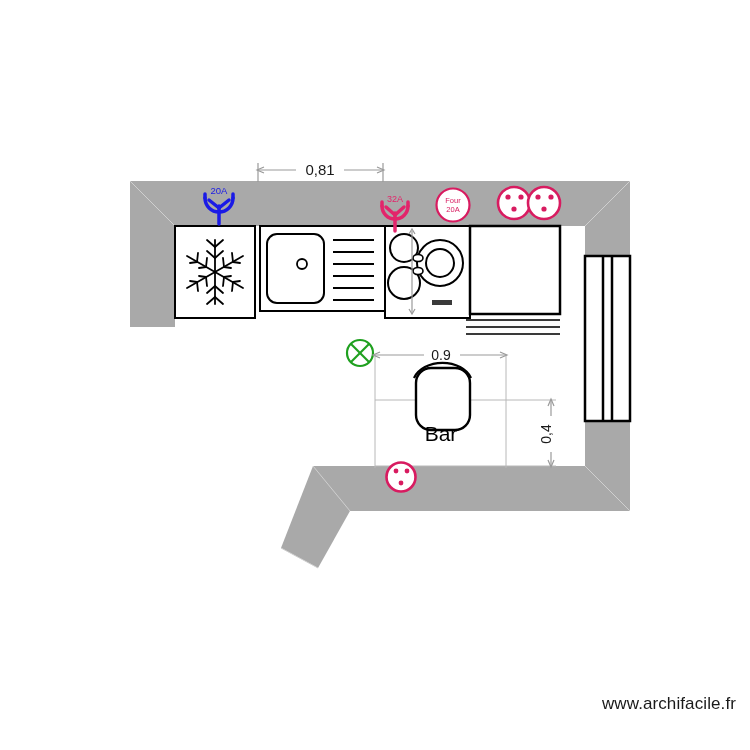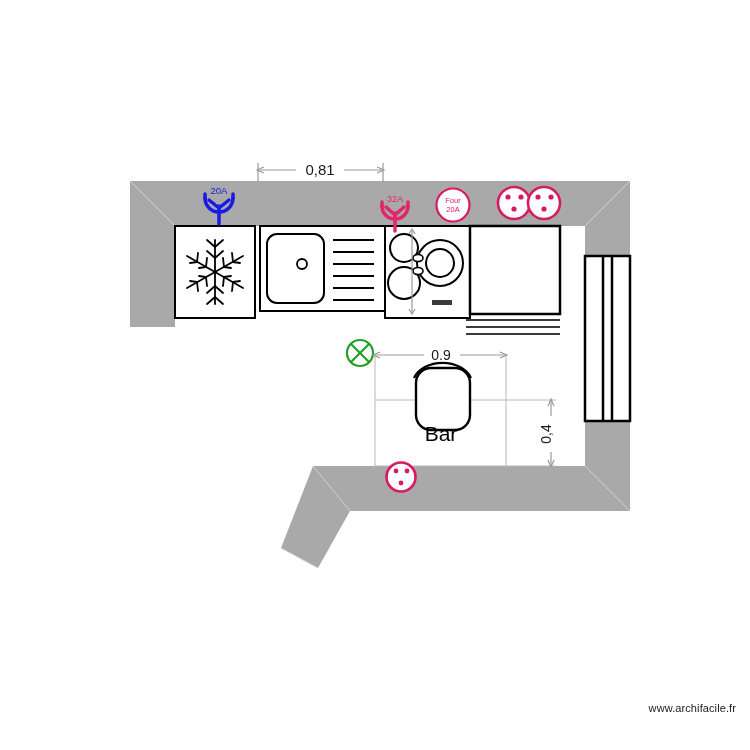--- a/index.html
+++ b/index.html
@@ -25,21 +25,21 @@
   #plan-svg {
     display: block;
     width: 750px;
     height: 750px;
   }
   .footer-credit {
     position: absolute;
     right: 14px;
     bottom: 36px;
     font-family: "Liberation Sans", sans-serif;
-    font-size: 11px;
+    font-size: 17px;
     color: #1a1a1a;
     letter-spacing: 0.1px;
     white-space: nowrap;
   }
   text {
     font-family: "Liberation Sans", sans-serif;
   }
 </style>
 </head>
 <body>

